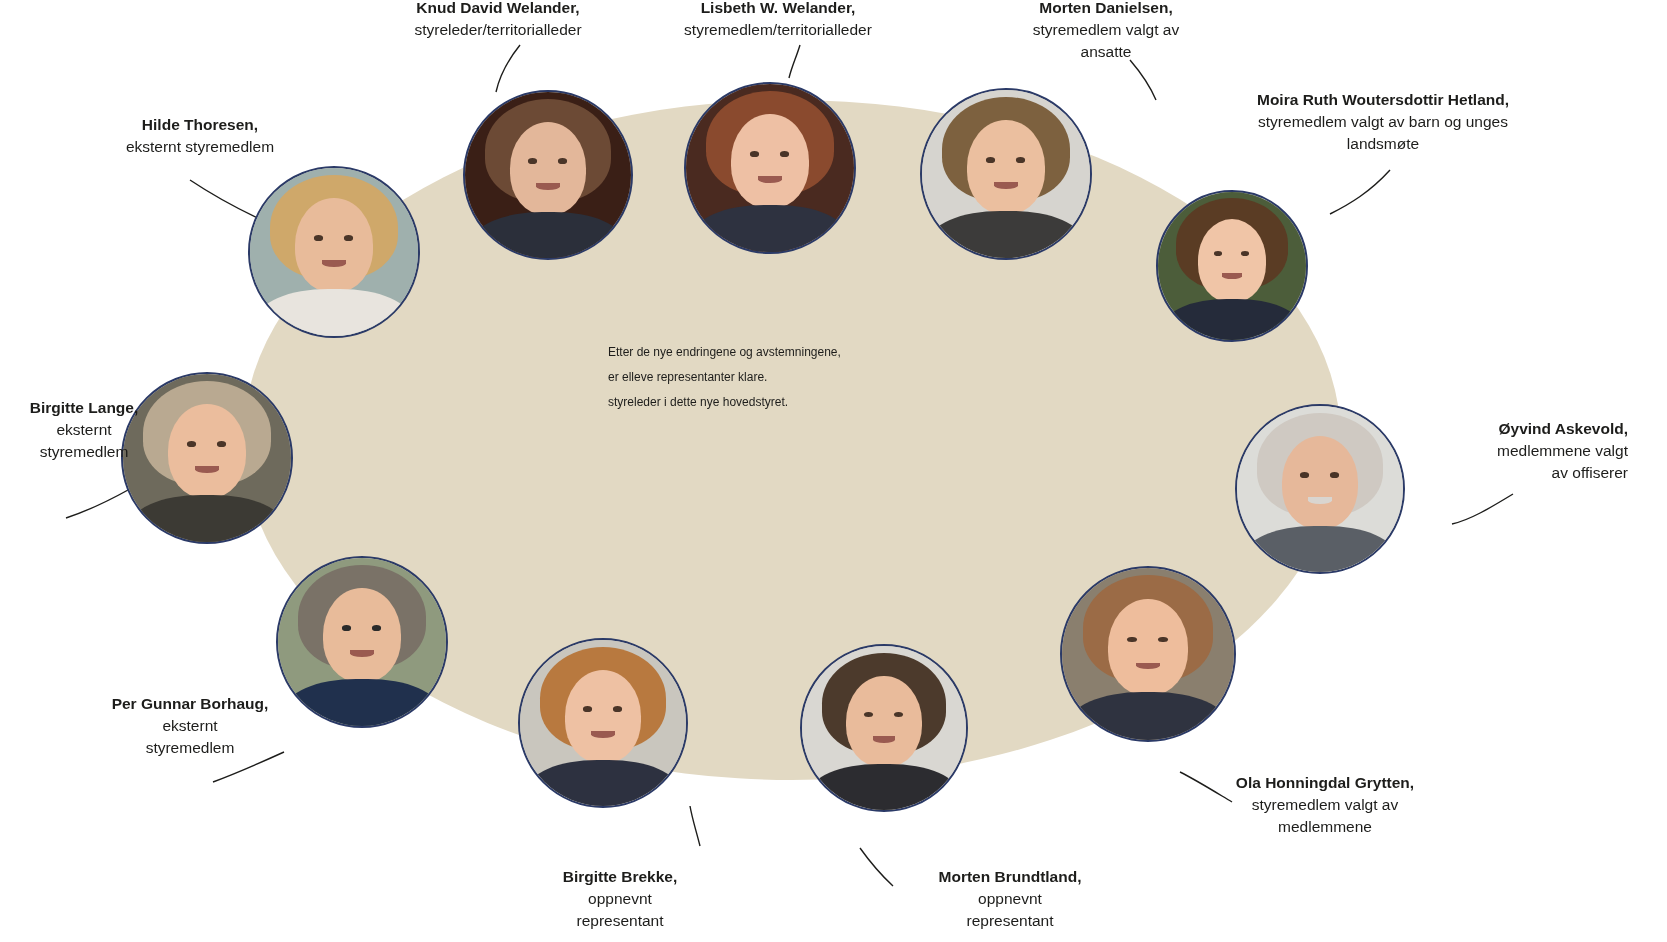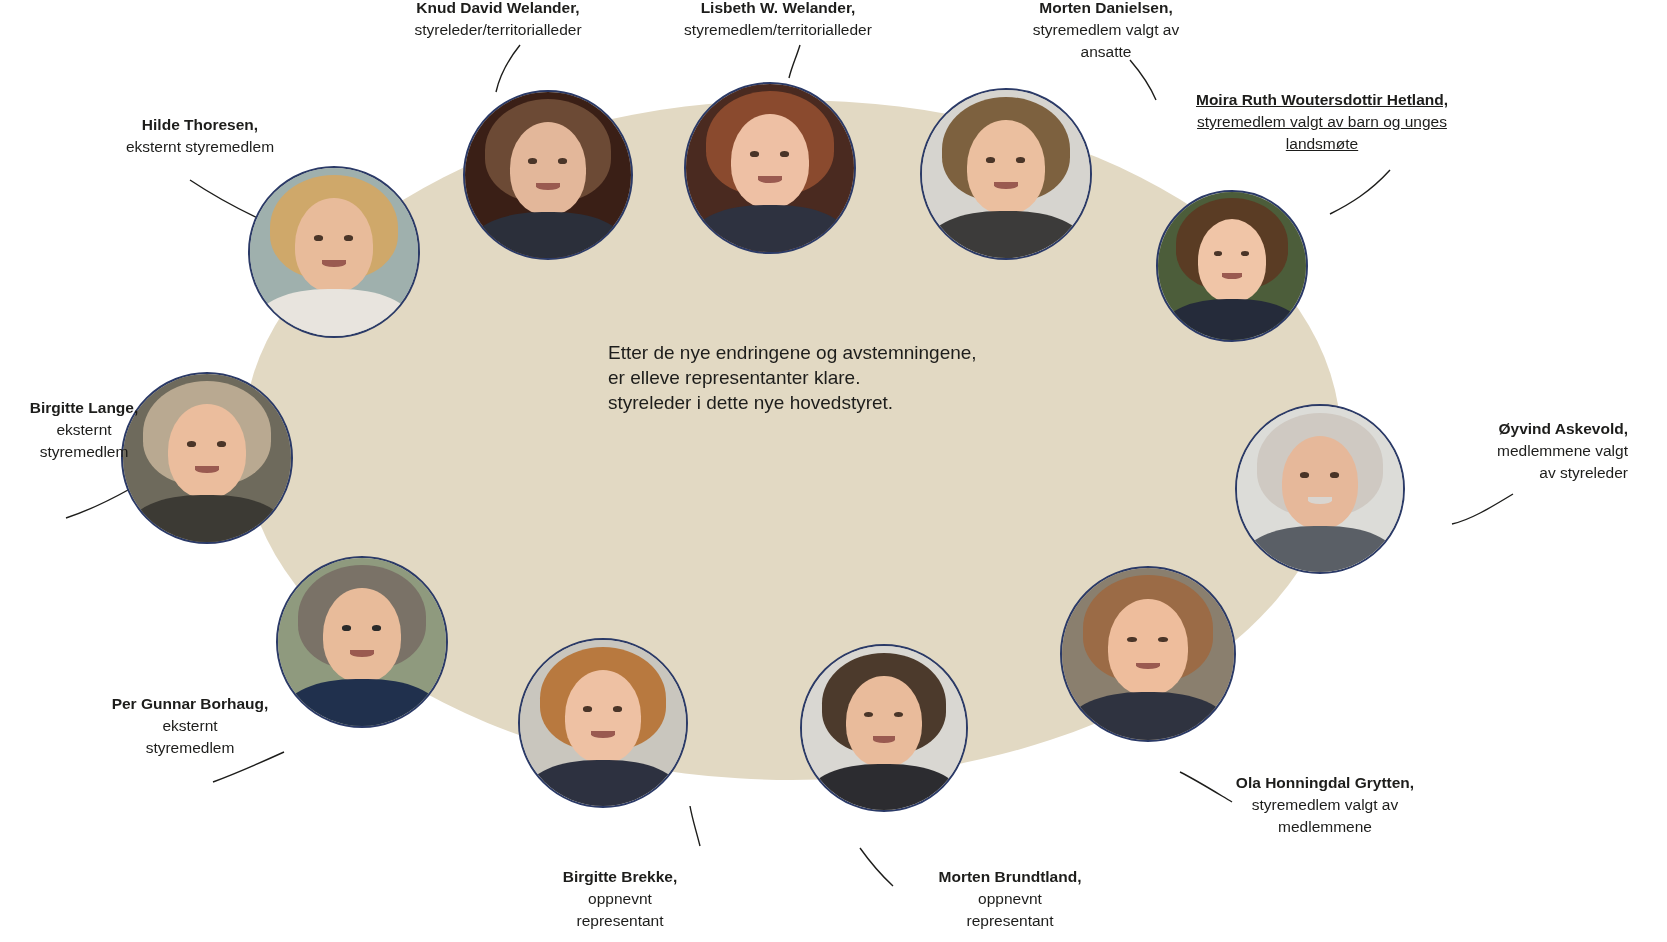--- a/index.html
+++ b/index.html
@@ -36,21 +36,21 @@
   }
   #center-title {
     font-family: "DejaVu Serif", serif;
     font-weight: bold;
     font-size: 36px;
     color: #1d1d1b;
     margin: 0 0 22px 0;
     letter-spacing: -0.3px;
   }
   #center-body {
-    font-size: 19px;
+    font-size: 12px;
     line-height: 25px;
     color: #1d1d1b;
   }
   #center-body div { white-space: nowrap; }
 
   
   .portrait {
     position: absolute;
     border-radius: 50%;
     border: 2px solid #2b3a67;
@@ -307,30 +307,30 @@
     <span class="nm">Lisbeth W. Welander,</span>
     <span class="rl">styremedlem/territorialleder</span>
   </div>
 
   <div class="label ta-c" style="left:966px; top:-3px; width:280px;">
     <span class="nm">Morten Danielsen,</span>
     <span class="rl">styremedlem valgt av</span>
     <span class="rl">ansatte</span>
   </div>
 
-  <div class="label ta-c" style="left:1152px; top:89px; width:340px;text-decoration:underline;">
+  <div class="label ta-c" style="left:1213px; top:89px; width:340px;">
     <span class="nm">Moira Ruth Woutersdottir Hetland,</span>
     <span class="rl">styremedlem valgt av barn og unges</span>
     <span class="rl">landsmøte</span>
   </div>
 
   <div class="label ta-r" style="left:1338px; top:418px; width:290px;">
     <span class="nm">Øyvind Askevold,</span>
     <span class="rl">medlemmene valgt</span>
-    <span class="rl">av styreleder</span>
+    <span class="rl">av offiserer</span>
   </div>
 
   <div class="label ta-c" style="left:1165px; top:772px; width:320px;">
     <span class="nm">Ola Honningdal Grytten,</span>
     <span class="rl">styremedlem valgt av</span>
     <span class="rl">medlemmene</span>
   </div>
 
   <div class="label ta-c" style="left:875px; top:866px; width:270px;">
     <span class="nm">Morten Brundtland,</span>

